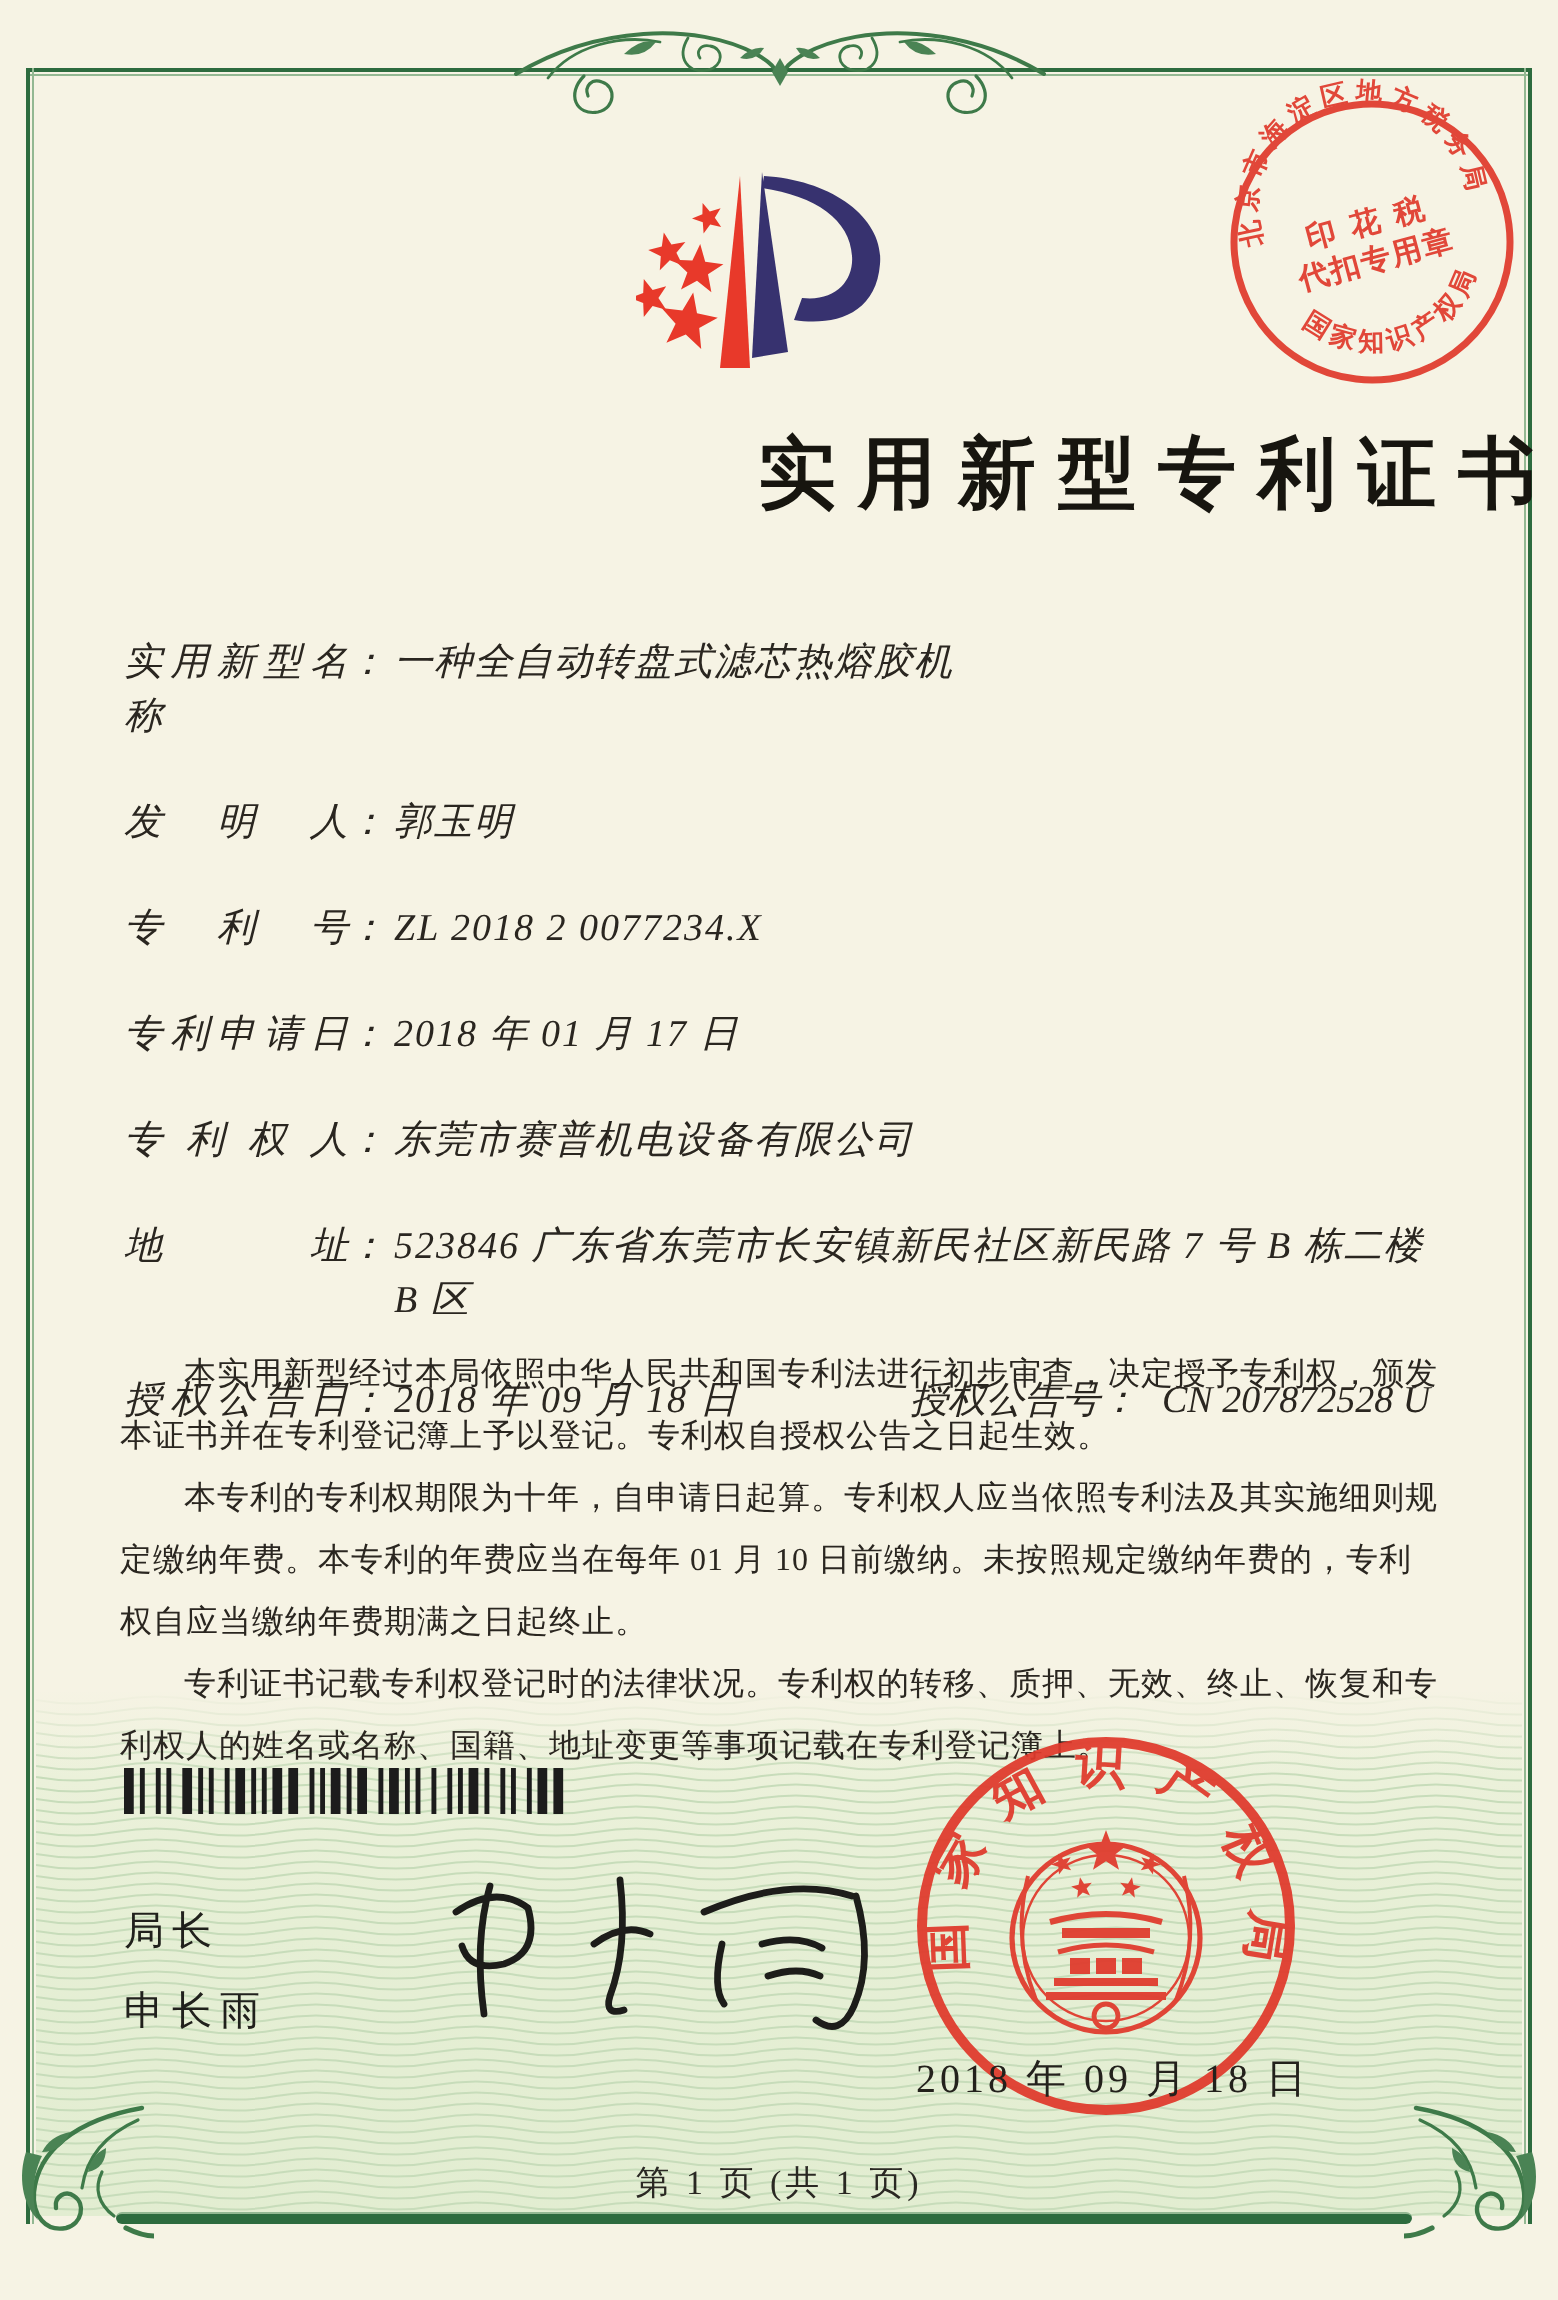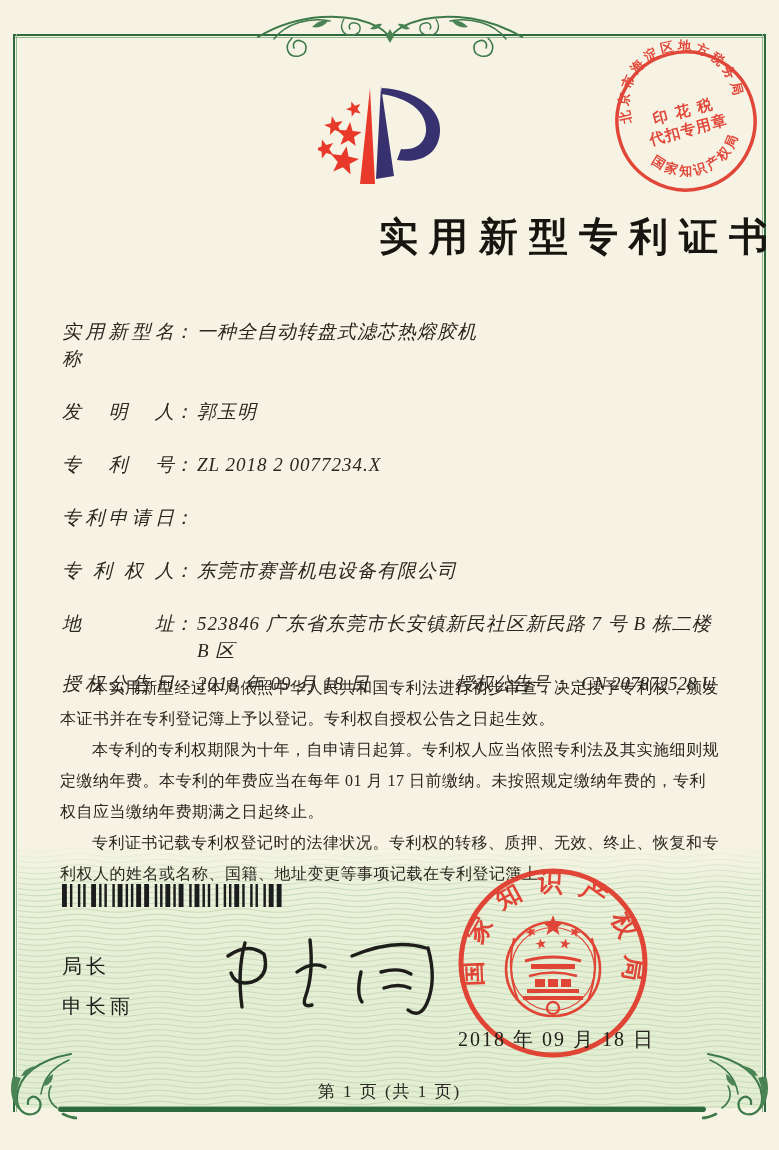--- a/index.html
+++ b/index.html
@@ -32,21 +32,21 @@
              letter-spacing:4px; }
   .logo { position:absolute; left:318px; top:78px; width:136px; height:126px; }
   .doc-title { position:absolute; left:0; top:210px; width:779px; text-align:right;
                font-size:39px; font-weight:bold; color:#17150f; letter-spacing:11px;
                text-indent:11px; }
 
   
   .fields { position:absolute; left:62px; top:318px; width:660px; font-size:19px;
             color:#2a2620;font-style:italic; }
   .f-row { display:flex; margin-bottom:26px; line-height:27px; position:relative; }
-  .f-row.addr { margin-bottom:6px; }
+  .f-row.addr { margin-bottom:23px; }
   .f-label { display:inline-block; width:112px; text-align:justify; text-align-last:justify; }
   .f-colon { margin-right:4px; }
   .f-value { flex:1; letter-spacing:1px; }
   .grant-no-group { position:absolute; left:393px; top:0; display:flex; white-space:nowrap; }
 
   
   .paras { position:absolute; left:60px; top:672px; width:662px; font-size:16px;
            color:#2a2620; line-height:31px; }
   .paras p { text-indent:2em; letter-spacing:.5px; }
 
@@ -219,20 +219,21 @@
       <span class="f-value">郭玉明</span>
     </div>
     <div class="f-row">
       <span class="f-label">专利号</span>
         <span class="f-colon">：</span>
       <span class="f-value">ZL 2018 2 0077234.X</span>
     </div>
     <div class="f-row">
       <span class="f-label">专利申请日</span>
         <span class="f-colon">：</span>
+      <span class="f-value">2018 年 01 月 17 日</span>
     </div>
     <div class="f-row">
       <span class="f-label">专利权人</span>
         <span class="f-colon">：</span>
       <span class="f-value">东莞市赛普机电设备有限公司</span>
     </div>
     <div class="f-row addr">
       <span class="f-label">地址</span>
         <span class="f-colon">：</span>
       <span class="f-value">523846 广东省东莞市长安镇新民社区新民路 7 号 B 栋二楼 B 区</span>
@@ -244,21 +245,21 @@
       <span class="grant-no-group">
         <span>授权公告号</span>
           <span>：</span>
         <span style="margin-left:12px;">CN 207872528 U</span>
       </span>
     </div>
   </div>
 
   <div class="paras">
     <p>本实用新型经过本局依照中华人民共和国专利法进行初步审查，决定授予专利权，颁发本证书并在专利登记簿上予以登记。专利权自授权公告之日起生效。</p>
-    <p>本专利的专利权期限为十年，自申请日起算。专利权人应当依照专利法及其实施细则规定缴纳年费。本专利的年费应当在每年 01 月 17 日前缴纳。未按照规定缴纳年费的，专利权自应当缴纳年费期满之日起终止。</p>
+    <p>本专利的专利权期限为十年，自申请日起算。专利权人应当依照专利法及其实施细则规定缴纳年费。本专利的年费应当在每年 01 月 10 日前缴纳。未按照规定缴纳年费的，专利权自应当缴纳年费期满之日起终止。</p>
     <p>专利证书记载专利权登记时的法律状况。专利权的转移、质押、无效、终止、恢复和专利权人的姓名或名称、国籍、地址变更等事项记载在专利登记簿上。</p>
   </div>
 
   <svg class="barcode" id="barcode-svg" viewBox="0 0 220 23">
       <rect x="0" y="0" width="4.87710843373494" height="23" fill="#1c1c1c"></rect>
       <rect x="7.951807228915663" y="0" width="2.43855421686747" height="23" fill="#1c1c1c"></rect>
       <rect x="15.903614457831326" y="0" width="2.43855421686747" height="23" fill="#1c1c1c"></rect>
       <rect x="21.204819277108435" y="0" width="2.43855421686747" height="23" fill="#1c1c1c"></rect>
       <rect x="29.156626506024097" y="0" width="4.87710843373494" height="23" fill="#1c1c1c"></rect>
       <rect x="37.10843373493976" y="0" width="2.43855421686747" height="23" fill="#1c1c1c"></rect>

